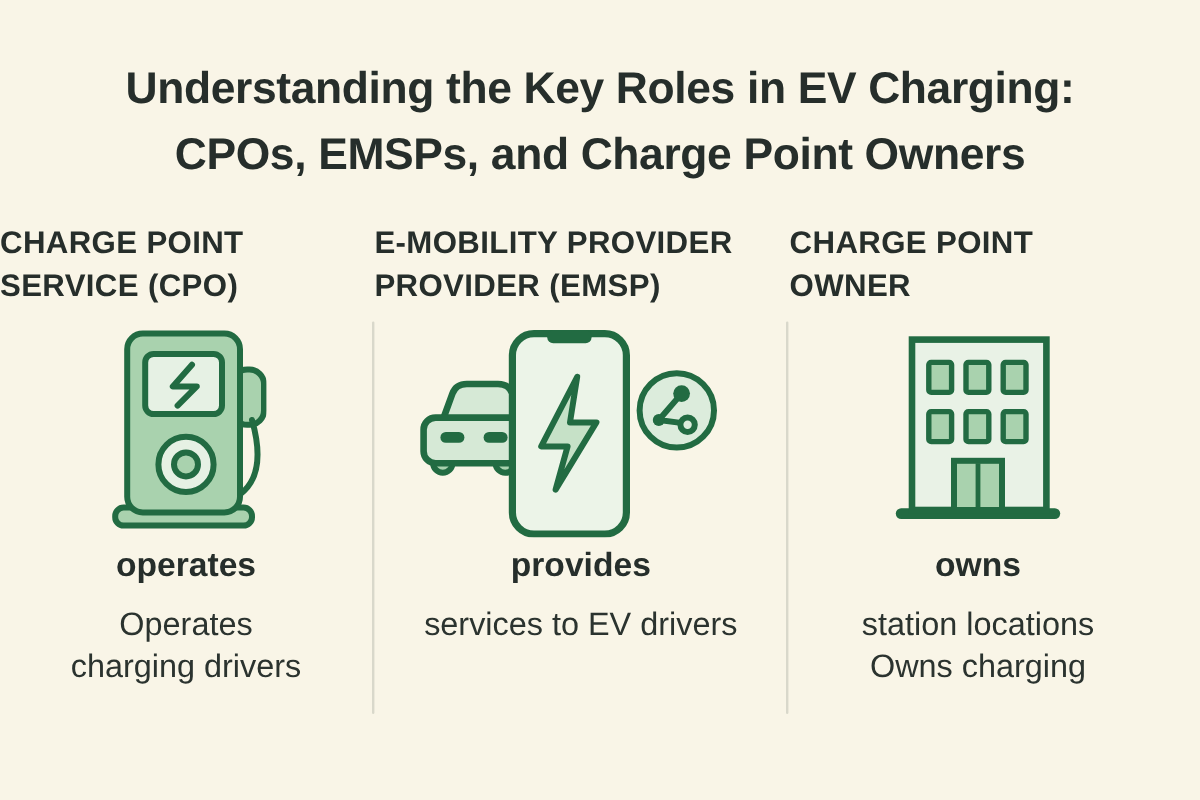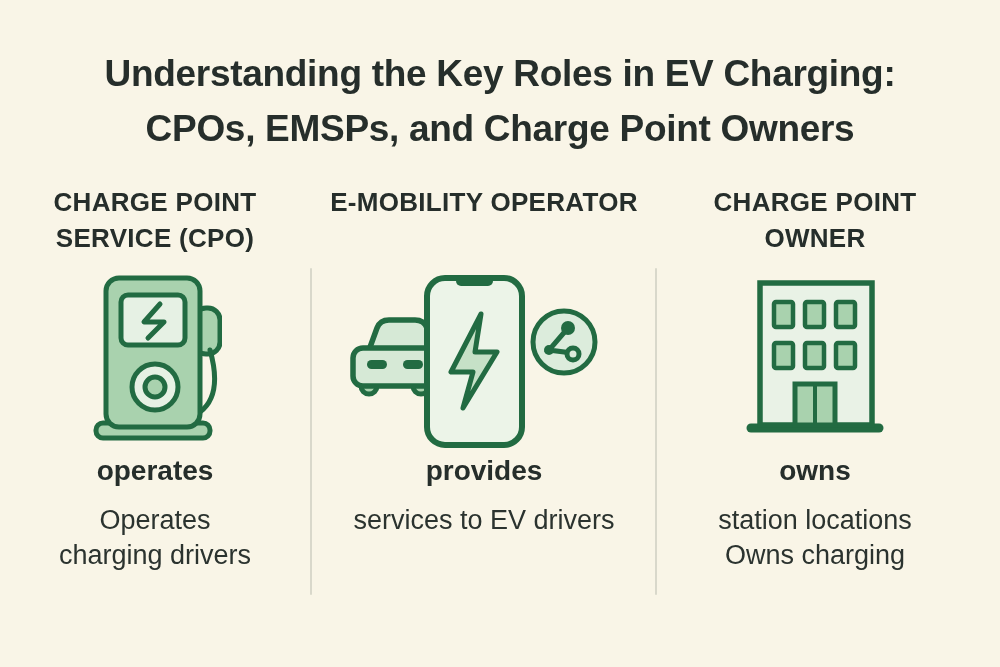--- a/index.html
+++ b/index.html
@@ -26,21 +26,21 @@
     letter-spacing:-0.3px;
     color:#262e2b;
   }
   .col{position:absolute;top:0;height:667px;}
   .col-0{left:0;width:310px;}
   .col-1{left:312px;width:344px;}
   .col-2{left:658px;width:314px;}
   .col-header{
     position:absolute;
     top:184px;left:0;right:0;
-    text-align:center;
+    text-align:left;
     font-size:26px;
     font-weight:bold;
     letter-spacing:0.3px;
     line-height:36px;
     color:#262e2b;
   }
   .icon-wrap{
     position:absolute;
     left:0;right:0;
     display:flex;justify-content:center;
@@ -114,21 +114,22 @@
     <div class="desc">
       <div>Operates</div>
       <div>charging drivers</div>
     </div>
   </div>
 
   <div class="divider divider-1"></div>
 
   <div class="col col-1">
     <div class="col-header">
-      <div>E-MOBILITY OPERATOR</div>
+      <div>E-MOBILITY PROVIDER</div>
+      <div>PROVIDER (EMSP)</div>
     </div>
     <div class="icon-wrap iw-1">
       <svg width="290" height="192" viewBox="0 0 290 192">
 
         <g>
           <path d="M30 94 L38 72 Q41 64 50 64 L76 64 Q85 64 88 72 L96 94 Z" fill="#d6e9d6" stroke="#226b42" stroke-width="5.5" stroke-linejoin="round"></path>
           <circle cx="30" cy="130" r="8" fill="#a9d2ae" stroke="#226b42" stroke-width="5"></circle>
           <circle cx="82" cy="130" r="8" fill="#a9d2ae" stroke="#226b42" stroke-width="5"></circle>
           <rect x="14" y="92" width="84" height="38" rx="10" fill="#d6e9d6" stroke="#226b42" stroke-width="5.5"></rect>
           <rect x="28" y="104" width="20" height="9" rx="4.5" fill="#226b42"></rect>

